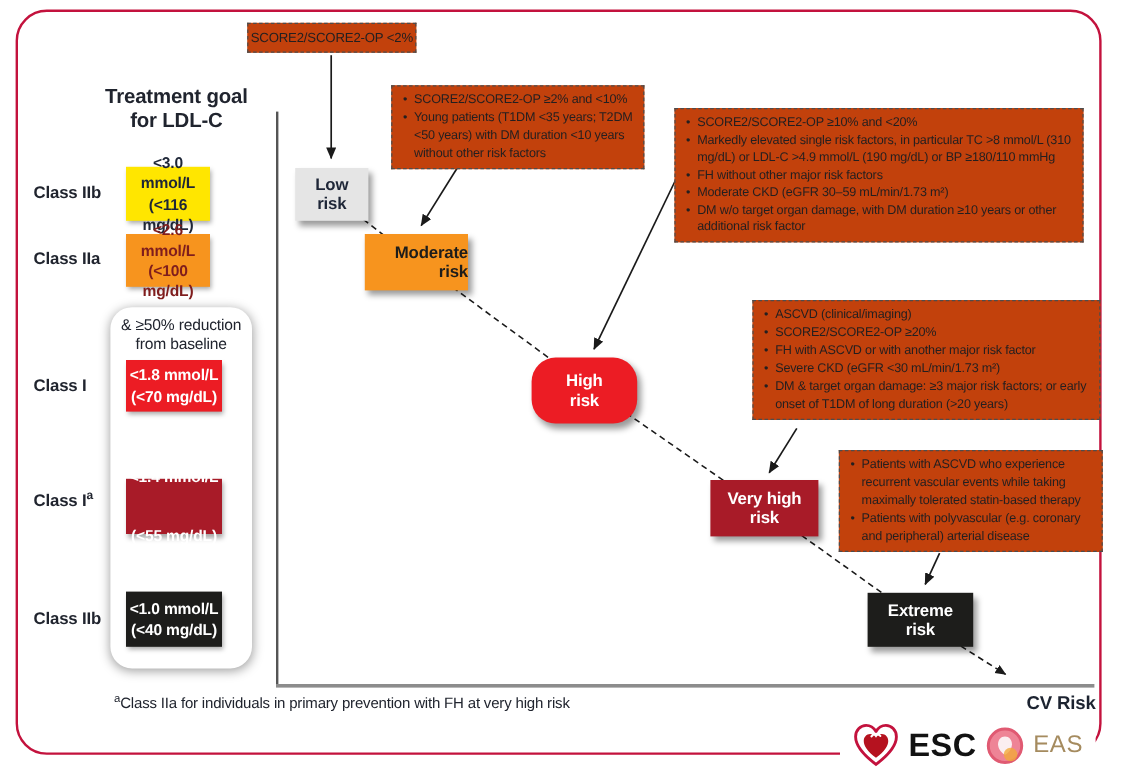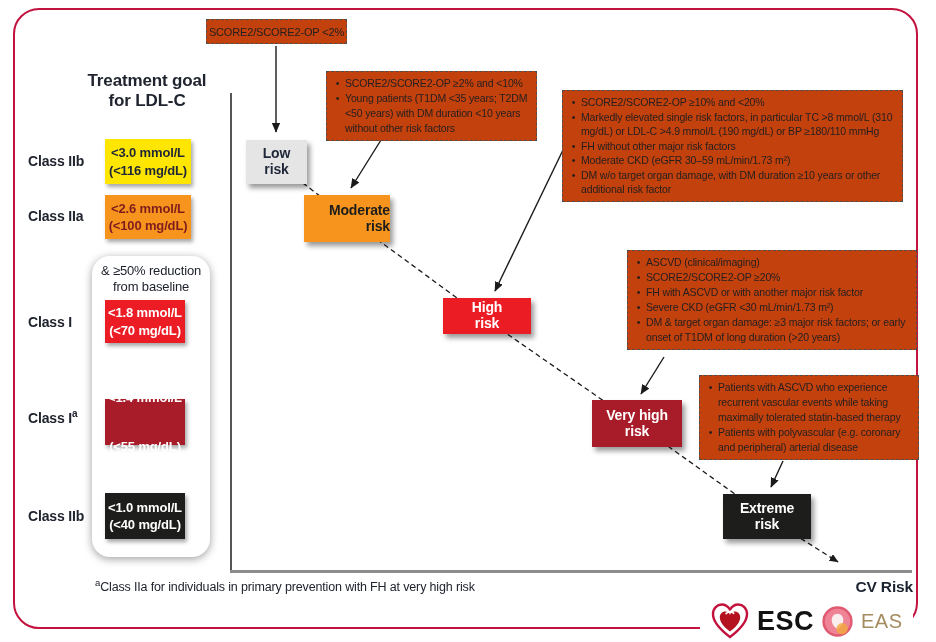--- a/index.html
+++ b/index.html
@@ -5,37 +5,37 @@
   html,body{margin:0;padding:0;background:#fff;}
   body{font-family:"Liberation Sans", sans-serif; color:#20242e;}
   .figure{position:relative;width:936px;height:642px;background:#fff;overflow:hidden;letter-spacing:-0.15px;}
   .frame{position:absolute;left:13px;top:8px;width:901px;height:617px;border:2.5px solid #c3123d;border-radius:26px;z-index:0;}
   .overlay{position:absolute;left:0;top:0;z-index:1;pointer-events:none;}
 
   .title{position:absolute;left:63px;top:71px;width:168px;text-align:center;font-weight:bold;font-size:17px;line-height:1.2;color:#20242e;z-index:2;}
 
   .class-label{position:absolute;left:28px;width:72px;font-weight:bold;font-size:14px;color:#20242e;z-index:3;}
   .class-label sup{font-size:10px;}
-  .goal-box{position:absolute;left:105px;width:86px;display:flex;flex-direction:column;justify-content:center;text-align:center;font-weight:bold;font-size:13px;line-height:1.32;z-index:3;box-shadow:2px 3px 4px rgba(0,0,0,0.35);}
+  .goal-box{position:absolute;left:105px;width:70px;display:flex;flex-direction:column;justify-content:center;text-align:center;font-weight:bold;font-size:13px;line-height:1.32;z-index:3;box-shadow:2px 3px 4px rgba(0,0,0,0.35);}
   .g-yellow{background:#ffe600;color:#1e2637;}
   .g-orange{background:#f7941e;color:#7f1d1d;}
   .g-red{background:#ec1c24;color:#fff;}
   .g-darkred{background:#a81b28;color:#fff;gap:32px;}
   .g-black{background:#1d1d1b;color:#fff;}
 
   .panel{position:absolute;left:92px;top:256px;width:118px;height:301px;background:#fff;border-radius:18px;box-shadow:0 2px 9px rgba(0,0,0,0.38);z-index:2;}
   .reduction{position:absolute;left:94px;top:263px;width:114px;text-align:center;font-size:13px;line-height:1.25;color:#20242e;z-index:3;}
 
   .y-axis{position:absolute;left:230px;top:93px;width:2px;height:479px;background:#555;z-index:1;}
   .x-axis{position:absolute;left:230px;top:570px;width:682px;height:3px;background:#8c8c8c;z-index:1;}
 
   .risk-box{position:absolute;display:flex;flex-direction:column;justify-content:center;text-align:center;font-weight:bold;font-size:14px;line-height:1.12;z-index:2;box-shadow:3px 4px 5px rgba(0,0,0,0.4);}
   .rb-low{left:246px;top:140px;width:61px;height:44px;background:#e5e5e5;color:#1e2637;}
   .rb-moderate{left:304px;top:195px;width:86px;height:47px;background:#f7941e;color:#1d1d1b;align-items:flex-end;}
-  .rb-high{left:443px;top:298px;width:88px;height:36px;background:#ec1c24;color:#fff;}
+  .rb-high{left:443px;top:298px;width:88px;height:55px;background:#ec1c24;color:#fff;border-radius:20px;}
   .rb-veryhigh{left:592px;top:400px;width:90px;height:47px;background:#a81b28;color:#fff;}
   .rb-extreme{left:723px;top:494px;width:88px;height:45px;background:#1d1d1b;color:#fff;}
 
   .note{position:absolute;border:1.6px dashed #4d4d4d;background:#c2410c;box-sizing:border-box;padding:4px 6px;font-size:10.5px;color:#231f20;z-index:3;}
   .note .item{display:flex;}
   .note .b{flex:none;width:9px;text-align:center;margin-right:3px;}
   .note .t{flex:1;}
   .note-low{left:206px;top:19px;width:141px;height:25px;display:flex;align-items:center;justify-content:center;font-size:11px;white-space:nowrap;padding:0 4px;}
   .note-moderate{left:326px;top:71px;width:211px;line-height:15px;}
   .note-high{left:562px;top:90px;width:341px;line-height:14.5px;}

